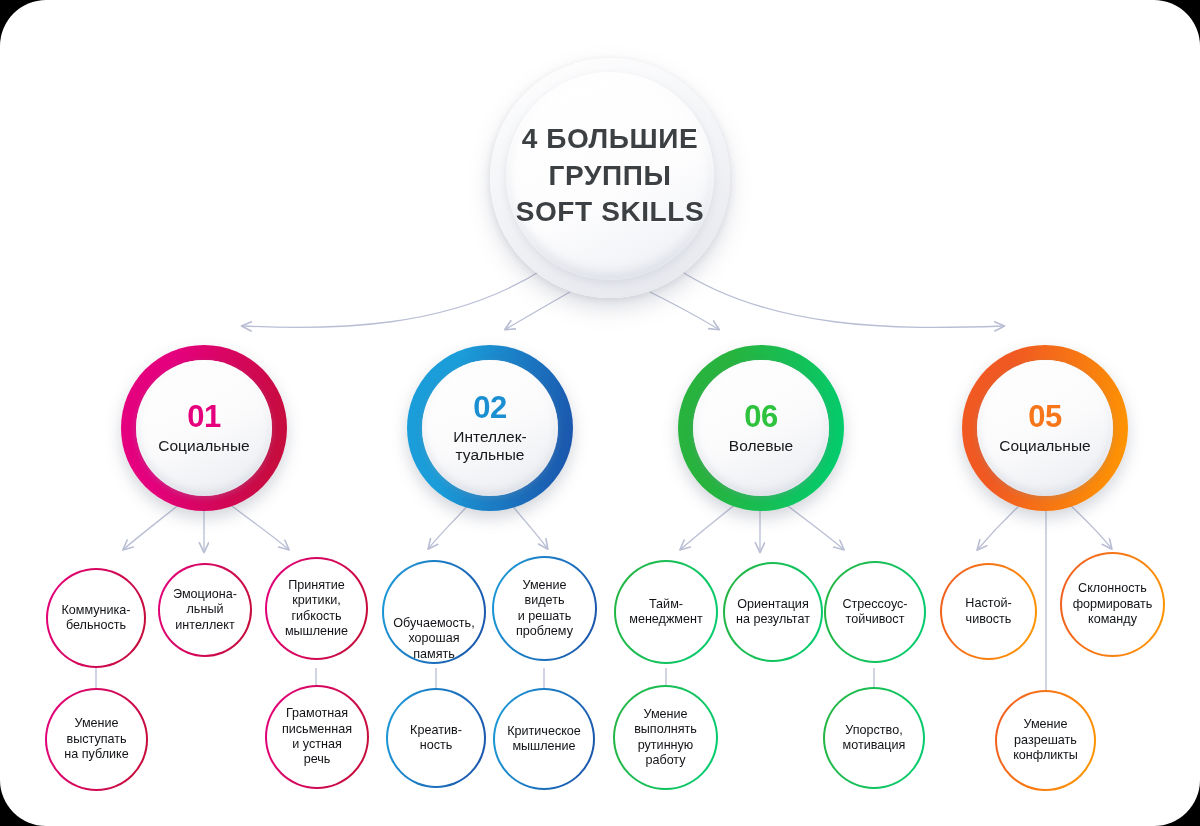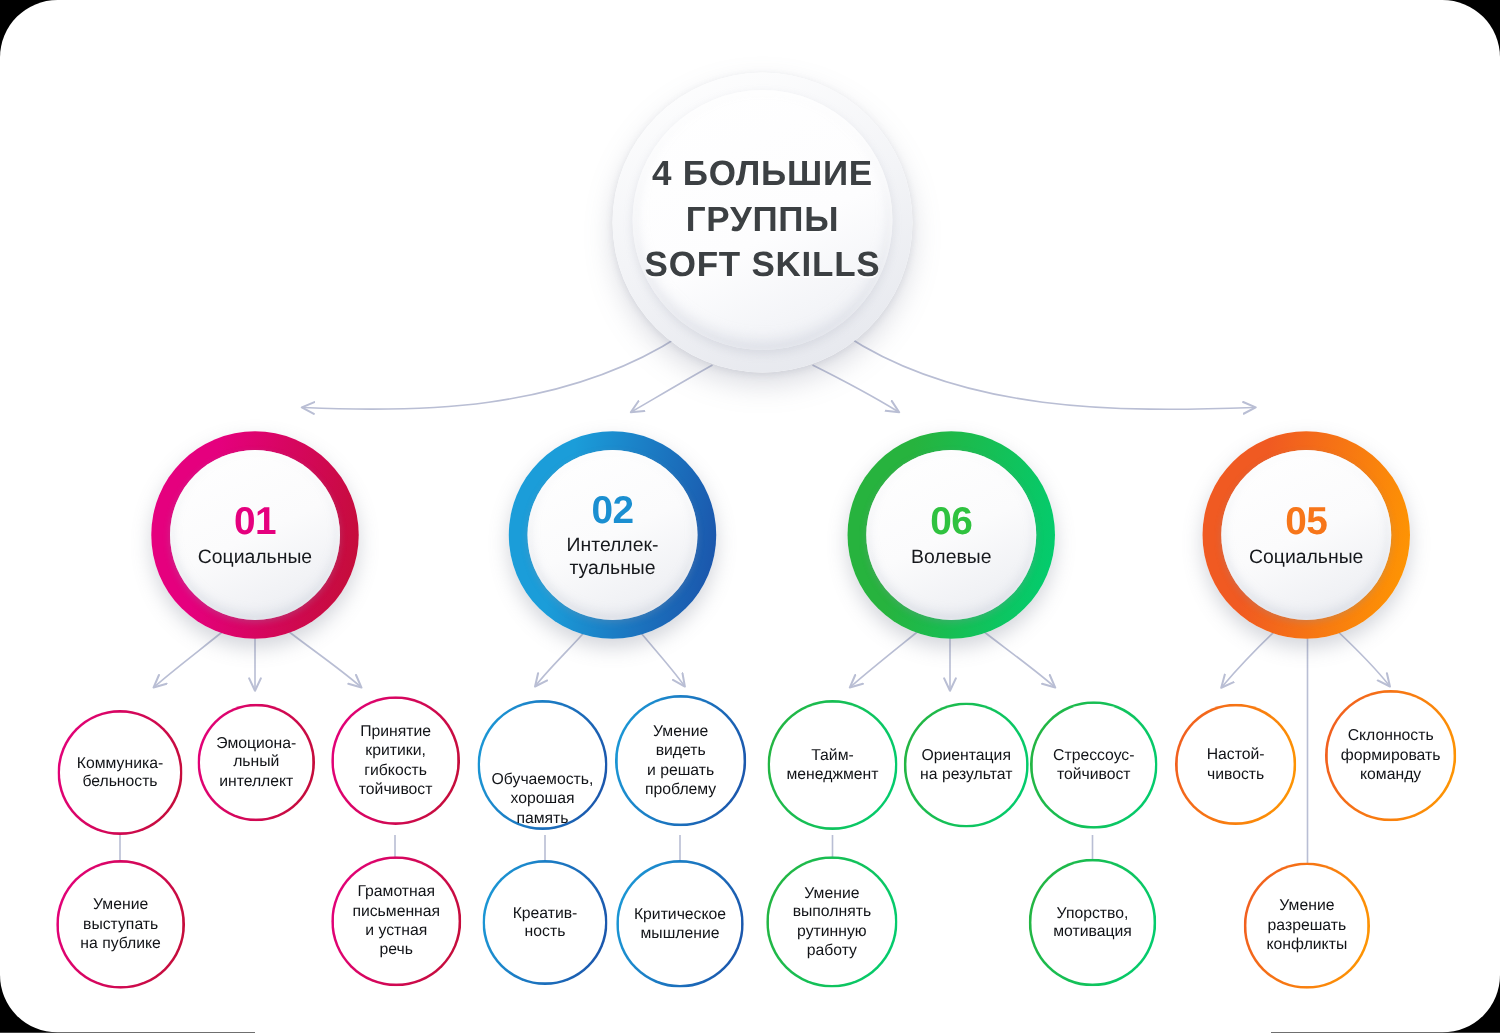--- a/index.html
+++ b/index.html
@@ -194,21 +194,21 @@
   </div>
   <div class="leaf" style="left: 158px; top: 563px; width: 94px; height: 94px; background: linear-gradient(rgb(255, 255, 255), rgb(255, 255, 255)) padding-box padding-box, linear-gradient(105deg, rgb(229, 0, 126) 0%, rgb(194, 14, 52) 100%) border-box border-box; border: 2px solid transparent;">
     <div class="leaf-text">Эмоциона-
 льный
 интеллект</div>
   </div>
   <div class="leaf" style="left: 265px; top: 557px; width: 103px; height: 103px; background: linear-gradient(rgb(255, 255, 255), rgb(255, 255, 255)) padding-box padding-box, linear-gradient(105deg, rgb(229, 0, 126) 0%, rgb(194, 14, 52) 100%) border-box border-box; border: 2px solid transparent;">
     <div class="leaf-text">Принятие
 критики,
 гибкость
-тойчивост</div>
+мышление</div>
   </div>
   <div class="leaf" style="left: 45px; top: 688px; width: 103px; height: 103px; background: linear-gradient(rgb(255, 255, 255), rgb(255, 255, 255)) padding-box padding-box, linear-gradient(105deg, rgb(229, 0, 126) 0%, rgb(194, 14, 52) 100%) border-box border-box; border: 2px solid transparent;">
     <div class="leaf-text">Умение
 выступать
 на публике</div>
   </div>
   <div class="leaf" style="left: 265px; top: 685px; width: 104px; height: 104px; background: linear-gradient(rgb(255, 255, 255), rgb(255, 255, 255)) padding-box padding-box, linear-gradient(105deg, rgb(229, 0, 126) 0%, rgb(194, 14, 52) 100%) border-box border-box; border: 2px solid transparent;">
     <div class="leaf-text">Грамотная
 письменная
 и устная

